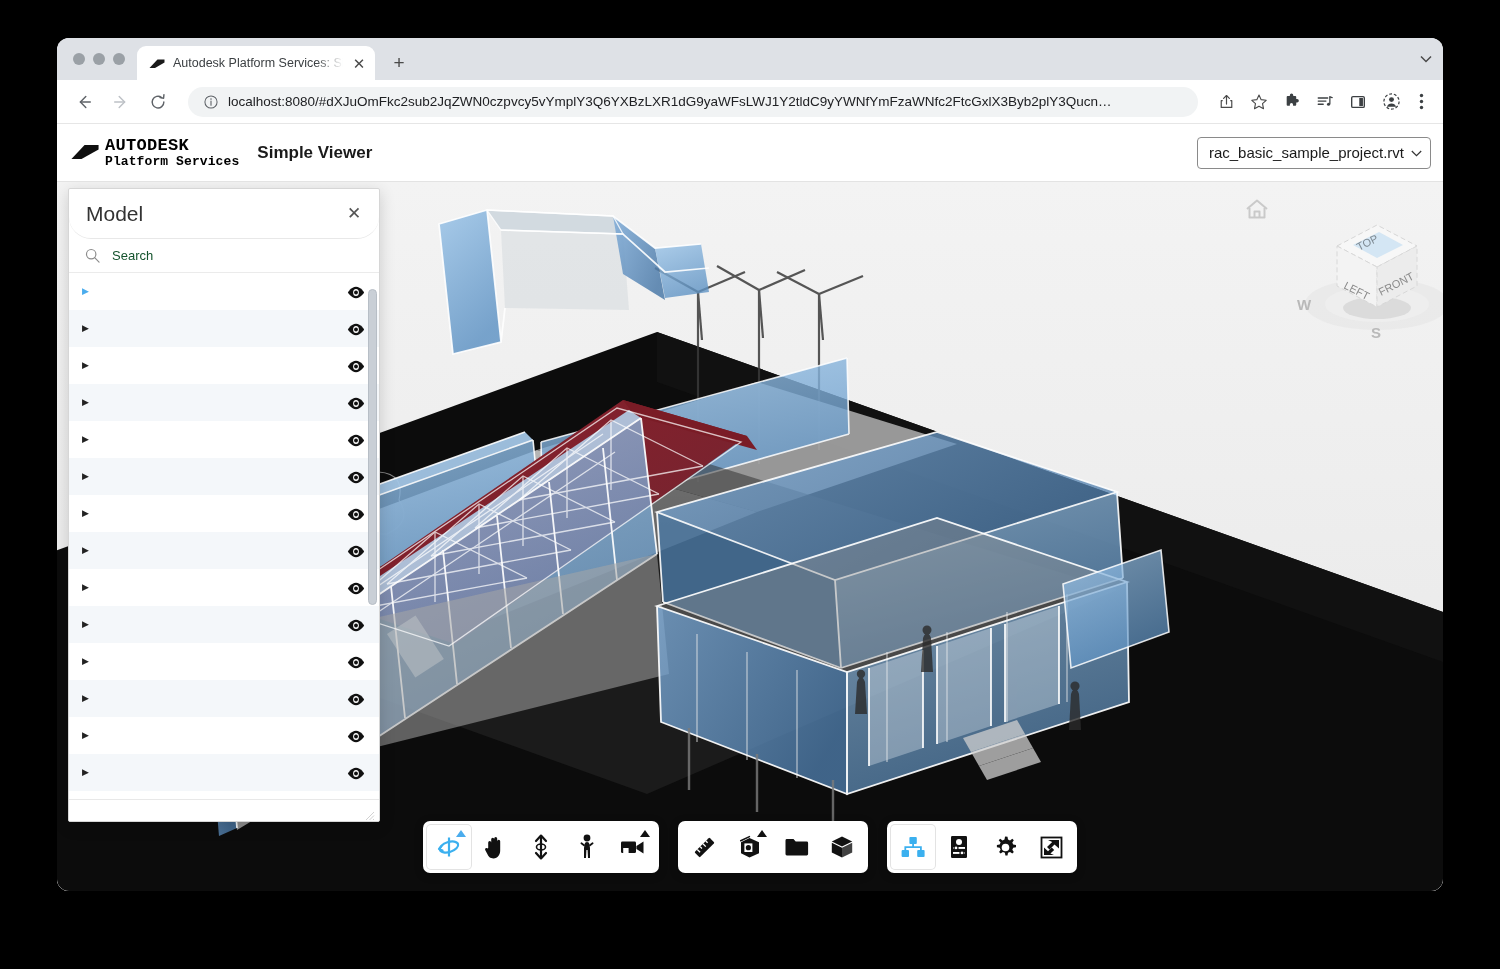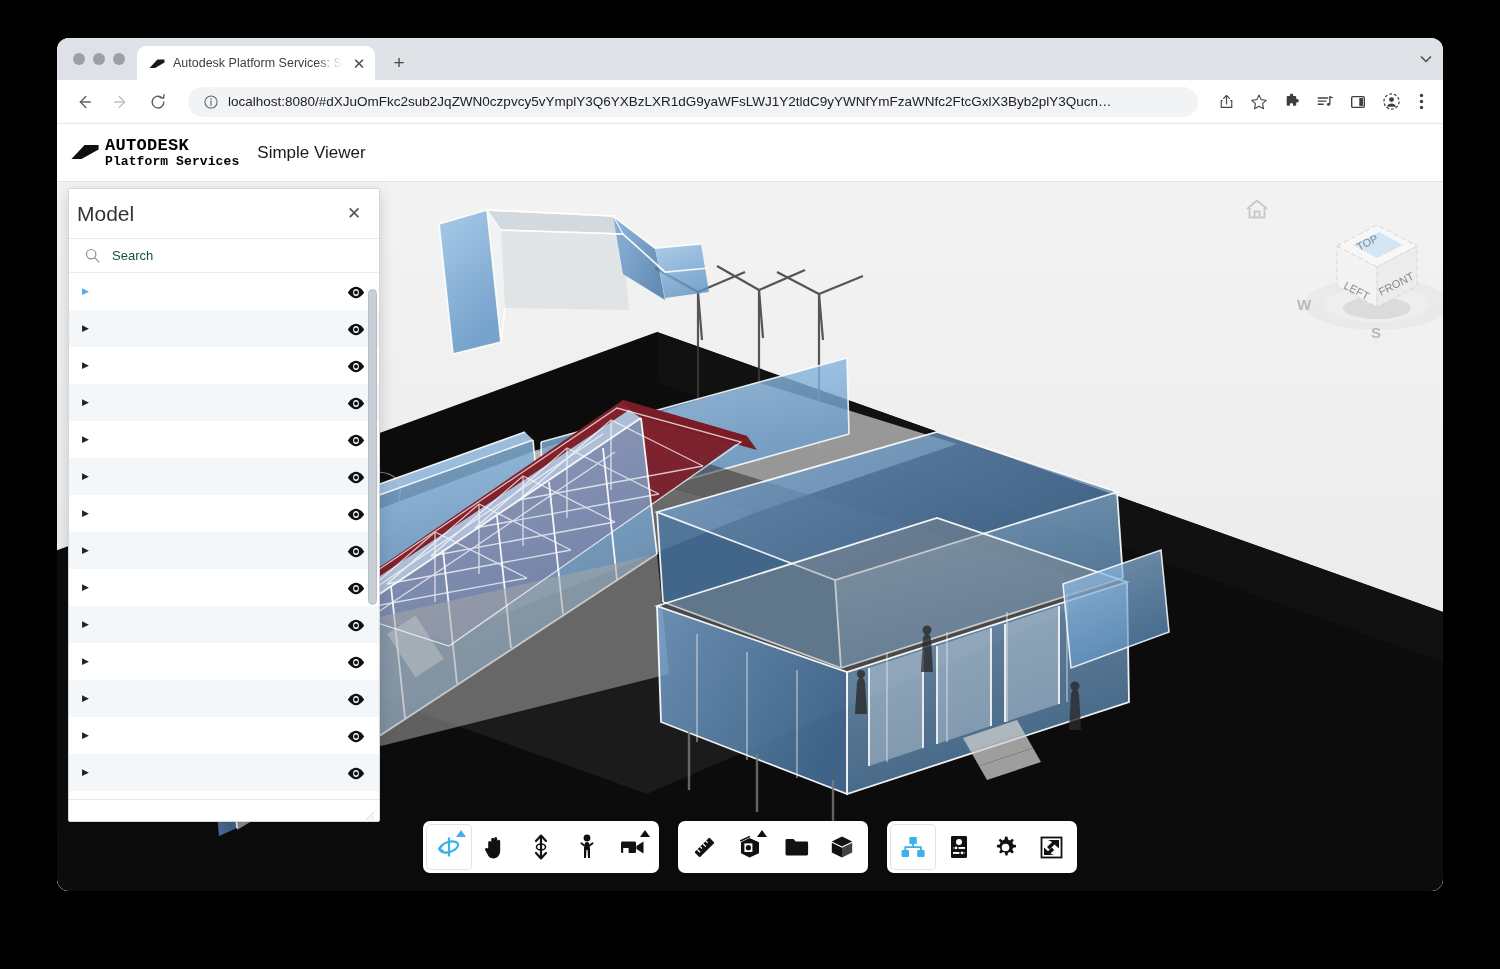--- a/index.html
+++ b/index.html
@@ -106,21 +106,21 @@
     padding: 0 12px 0 14px;
     border-bottom: 1px solid #e3e3e3;
     position: relative;
     z-index: 5;
   }
   #brand-logo { display: flex; align-items: center; gap: 6px; font-family: Liberation Mono, monospace; }
   #brand-logo .logo-mark { width: 28px; height: 16px; flex:0 0 auto; }
   #brand-logo .logo-text { line-height: 1.05; }
   #brand-logo .logo-line1 { font-size: 17px; font-weight: bold; letter-spacing: .3px; color: #000; }
   #brand-logo .logo-line2 { font-size: 13px; font-weight: bold; letter-spacing: .1px; color: #000; }
-  #app-subtitle { font-size: 17px; color: #1a1a1a; margin-left: 18px; }
+  #app-subtitle { font-size: 17px; color: #1a1a1a; margin-left: 18px; font-weight: bold; }
   #header-spacer { flex: 1 1 auto; }
   #model-select {
     height: 32px;
     border: 1px solid #8a8a8a;
     border-radius: 4px;
     background: #fff;
     display: flex; align-items: center;
     padding: 0 8px 0 11px;
     gap: 7px;
     font-size: 15px;
@@ -155,22 +155,23 @@
     border: 1px solid #d6d6d6;
     border-radius: 2px;
     box-shadow: 0 4px 16px rgba(0,0,0,.16);
     display: flex; flex-direction: column;
     z-index: 10;
     overflow: hidden;
   }
   #panel-header {
     height: 50px; flex: 0 0 50px;
     display: flex; align-items: center;
-    padding: 0 14px 0 8px;
+    padding: 0 14px 0 17px;
     border-bottom: 1px solid #e8e8e8;
+    border-radius: 22px;
   }
   #panel-title { font-size: 21px; color: #333; font-weight: 400; flex: 1 1 auto; }
   #panel-close { width: 22px; height: 22px; display:flex; align-items:center; justify-content:center;
                  font-size: 17px; color: #555; cursor: pointer; font-weight: 300; }
   #panel-search {
     height: 34px; flex: 0 0 34px;
     display: flex; align-items: center; gap: 12px;
     padding: 0 14px 0 16px;
     border-bottom: 1px solid #ebebeb;
     background: #fff;
@@ -378,20 +379,28 @@
             <path d="M0.5 17 L15.5 1 L31.5 1 L31.5 6.2 L12 17 Z" fill="#0f0f0f"></path>
           </svg>
       </span>
       <span class="logo-text">
         <div class="logo-line1">AUTODESK</div>
         <div class="logo-line2">Platform Services</div>
       </span>
     </div>
     <div id="app-subtitle">Simple Viewer</div>
     <div id="header-spacer"></div>
+    <div id="model-select">
+      <span>rac_basic_sample_project.rvt</span>
+      <span class="chev">
+        <svg width="11" height="7" viewBox="0 0 11 7">
+            <path d="M0.8 1 L5.5 5.6 L10.2 1" stroke="#333" stroke-width="1.2" fill="none"></path>
+          </svg>
+      </span>
+    </div>
   </div>
 
   <div id="viewer">
 
     <svg id="viewer-canvas" viewBox="0 0 1386 709" preserveAspectRatio="xMidYMid slice">
       <defs>
         <linearGradient id="skyG" x1="0" y1="0" x2="0" y2="1">
           <stop offset="0" stop-color="#f3f3f3"></stop>
             <stop offset="1" stop-color="#e7e7e7"></stop>
         </linearGradient>

